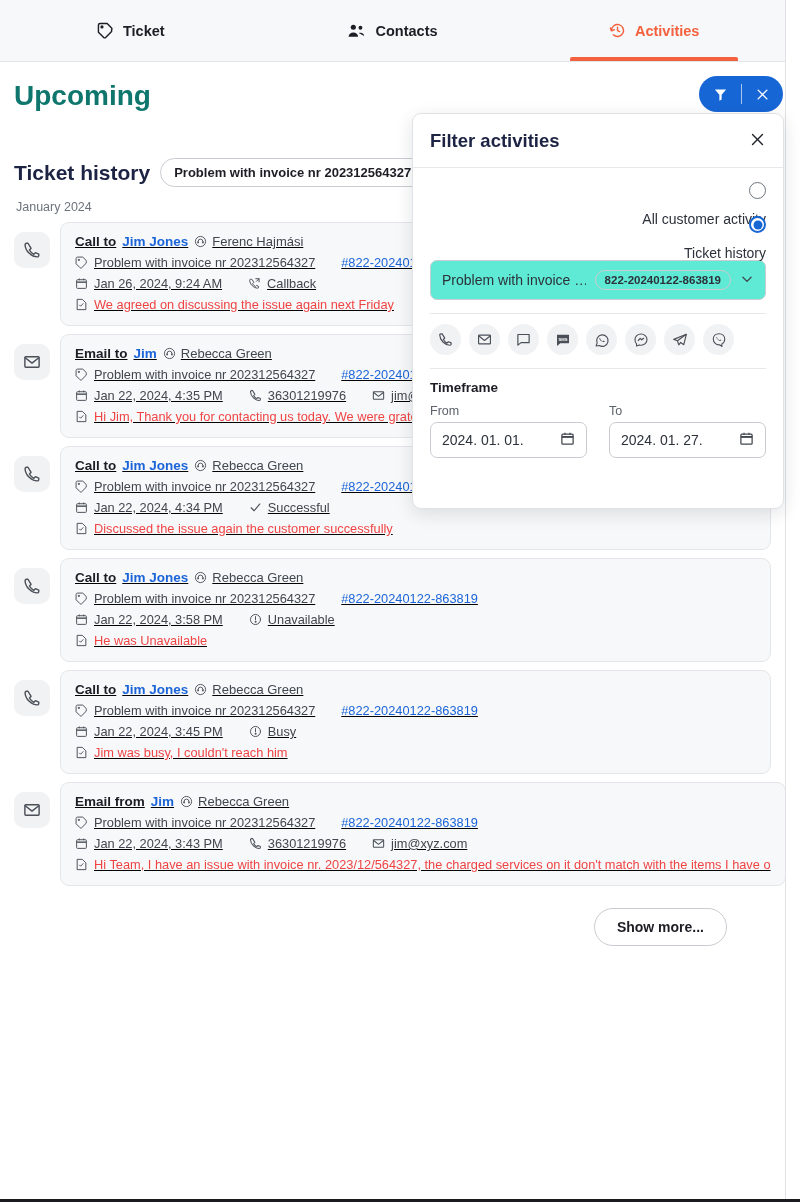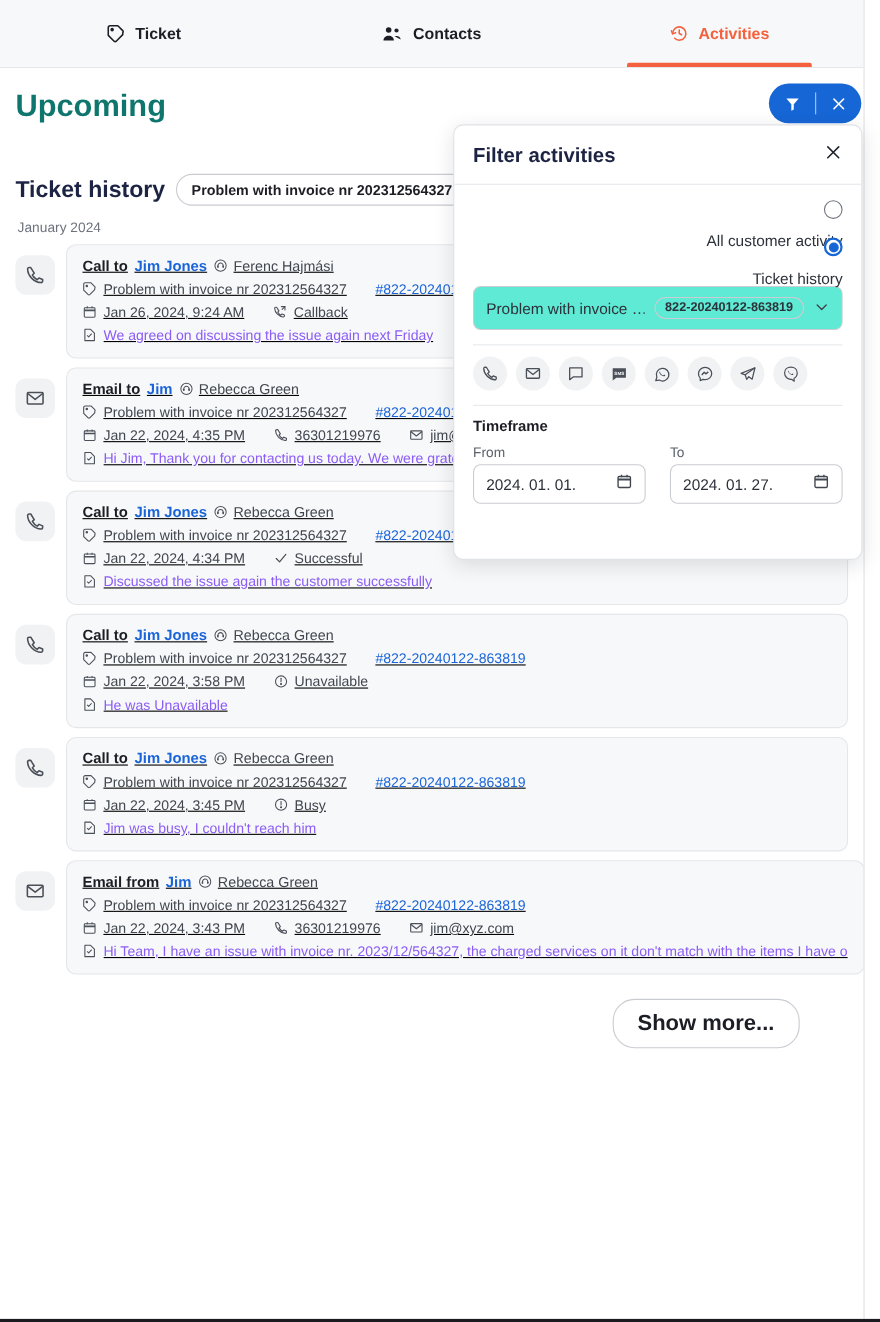--- a/index.html
+++ b/index.html
@@ -64,27 +64,27 @@
   .card {
     flex:1; border:1px solid #e4e6e9; border-radius:9px; background:#f7f8f9;
     padding:11px 14px 13px 14px;
   }
   .card .l1 { font-size:13.5px; font-weight:700; color:#1d1d25; display:flex; align-items:center; gap:6px; flex-wrap:wrap; }
   .card .l1 .who { color:#1a64d8; }
   .card .l1 .agent { font-weight:400; color:#41464f; font-size:13px; display:flex; align-items:center; gap:5px; }
   .line { display:flex; align-items:center; gap:6px; margin-top:6px; font-size:12.8px; color:#41464f; flex-wrap:nowrap; }
   .line .gap { width:14px; flex:0 0 14px; }
   .line .link { color:#1a64d8; }
-  .line .note { color:#8b5cf6; white-space:nowrap; overflow:hidden; }
+  .line .note { color:#ef4444; white-space:nowrap; overflow:hidden; }
   .ic { flex:0 0 auto; display:flex; align-items:center; }
 
   .showmore-wrap { display:flex; justify-content:flex-end; margin-top:22px; padding-right:44px; }
   .showmore {
     border:1px solid #c9ccd1; border-radius:20px; background:#fff;
-    padding:10px 22px; font-size:20px; font-weight:700; color:#1d1d25; cursor:pointer;
+    padding:10px 22px; font-size:14px; font-weight:700; color:#1d1d25; cursor:pointer;
   }
 
   
   .filter-btn {
     position:absolute; top:76px; left:699px; width:84px; height:36px;
     background:#1766d6; border-radius:18px;
     display:flex; align-items:center; justify-content:center; gap:0px; cursor:pointer; z-index:40;
   }
   .filter-btn .half { width:42px; display:flex; align-items:center; justify-content:center; cursor:pointer; }
   .filter-btn .divider { position:absolute; left:42px; top:8px; width:1px; height:20px; background:#a9c6ef; }

